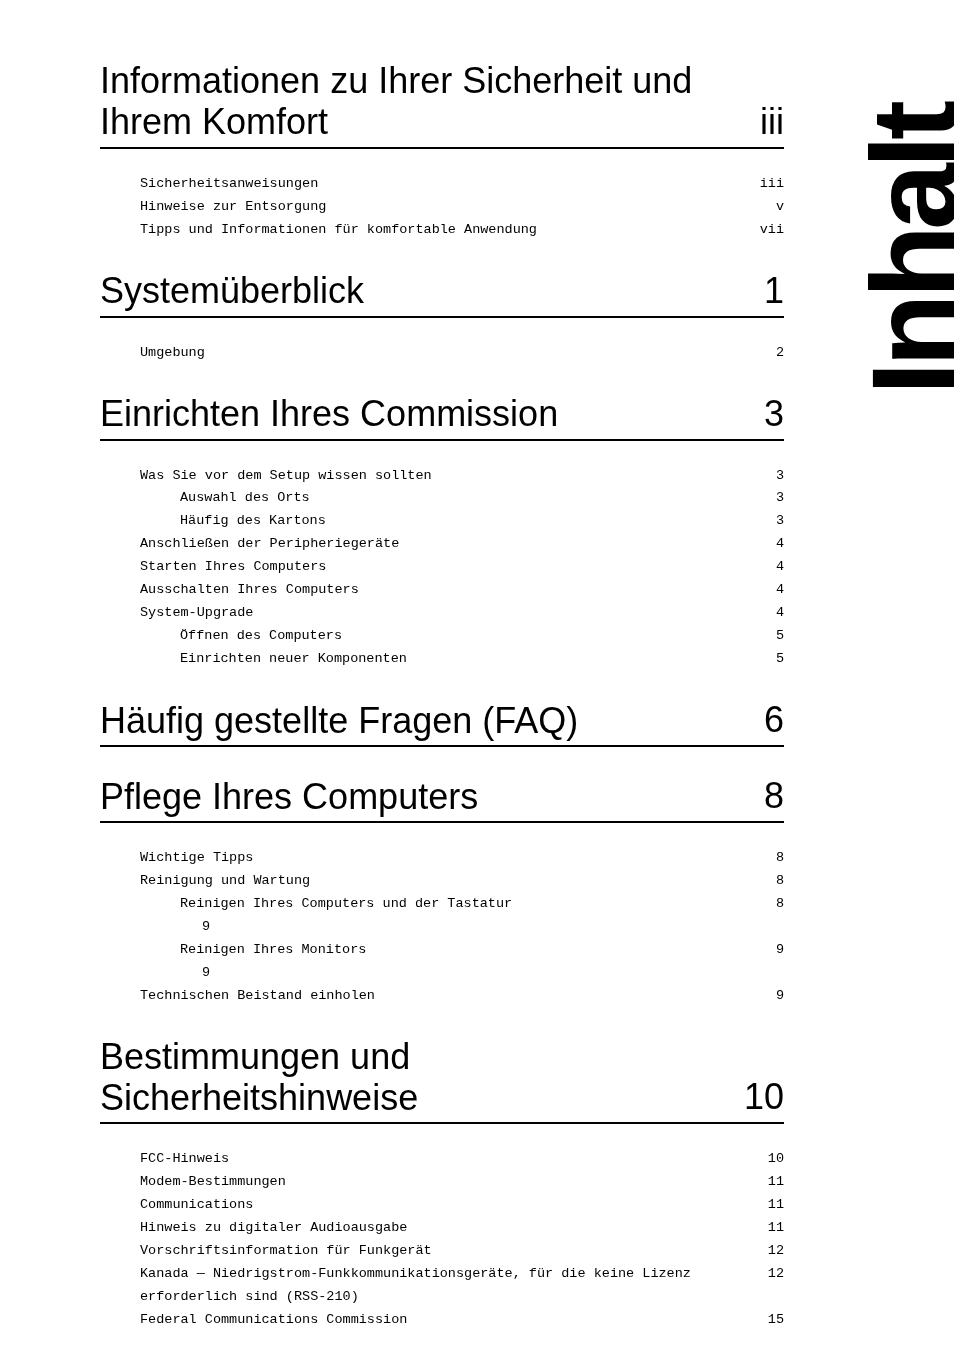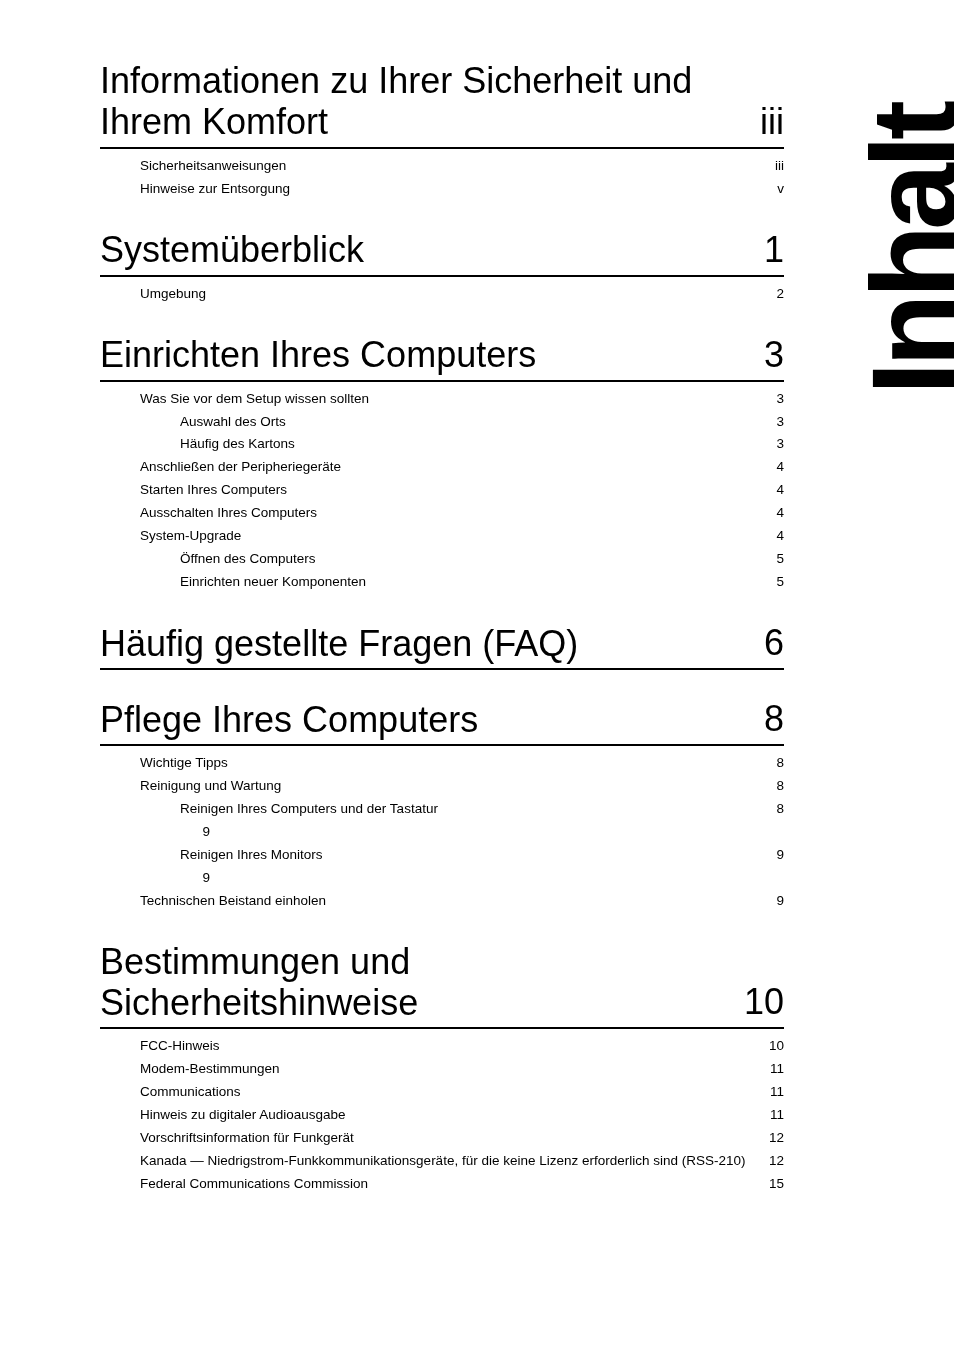--- a/index.html
+++ b/index.html
@@ -51,21 +51,21 @@
     .toc-content {
       padding-right: 90px;
     }
 
     
     .section-heading-row {
       display: flex;
       justify-content: space-between;
       align-items: flex-end;
       margin-top: 28px;
-      margin-bottom: 6px;
+      margin-bottom: 24px;
       border-bottom: 2px solid #000;
       padding-bottom: 4px;
     }
 
     .section-heading-row.first {
       margin-top: 0;
     }
 
     .section-title {
       font-size: 36px;
@@ -79,20 +79,21 @@
       font-weight: 400;
       color: #000000;
       white-space: nowrap;
       padding-left: 20px;
     }
 
     
     .toc-items {
       margin-top: 6px;
       margin-bottom: 10px;
+      font-family: Liberation Mono, monospace;
     }
 
     .toc-item {
       display: flex;
       justify-content: space-between;
       align-items: baseline;
       font-size: 13.5px;
       color: #000000;
       line-height: 1.7;
     }
@@ -134,33 +135,37 @@
       </div>
       <div class="toc-items">
         <div class="toc-item indent-1">
           <span class="toc-item-label">Sicherheitsanweisungen</span>
           <span class="toc-item-page">iii</span>
         </div>
         <div class="toc-item indent-1">
           <span class="toc-item-label">Hinweise zur Entsorgung</span>
           <span class="toc-item-page">v</span>
         </div>
+        <div class="toc-item indent-1">
+          <span class="toc-item-label">Tipps und Informationen für komfortable Anwendung</span>
+          <span class="toc-item-page">vii</span>
+        </div>
       </div>
       <div class="section-heading-row">
         <div class="section-title">Systemüberblick</div>
         <div class="section-number">1</div>
       </div>
       <div class="toc-items">
         <div class="toc-item indent-1">
           <span class="toc-item-label">Umgebung</span>
           <span class="toc-item-page">2</span>
         </div>
       </div>
       <div class="section-heading-row">
-        <div class="section-title">Einrichten Ihres Computers</div>
+        <div class="section-title">Einrichten Ihres Commission</div>
         <div class="section-number">3</div>
       </div>
       <div class="toc-items">
         <div class="toc-item indent-1">
           <span class="toc-item-label">Was Sie vor dem Setup wissen sollten</span>
           <span class="toc-item-page">3</span>
         </div>
         <div class="toc-item indent-2">
           <span class="toc-item-label">Auswahl des Orts</span>
           <span class="toc-item-page">3</span>

